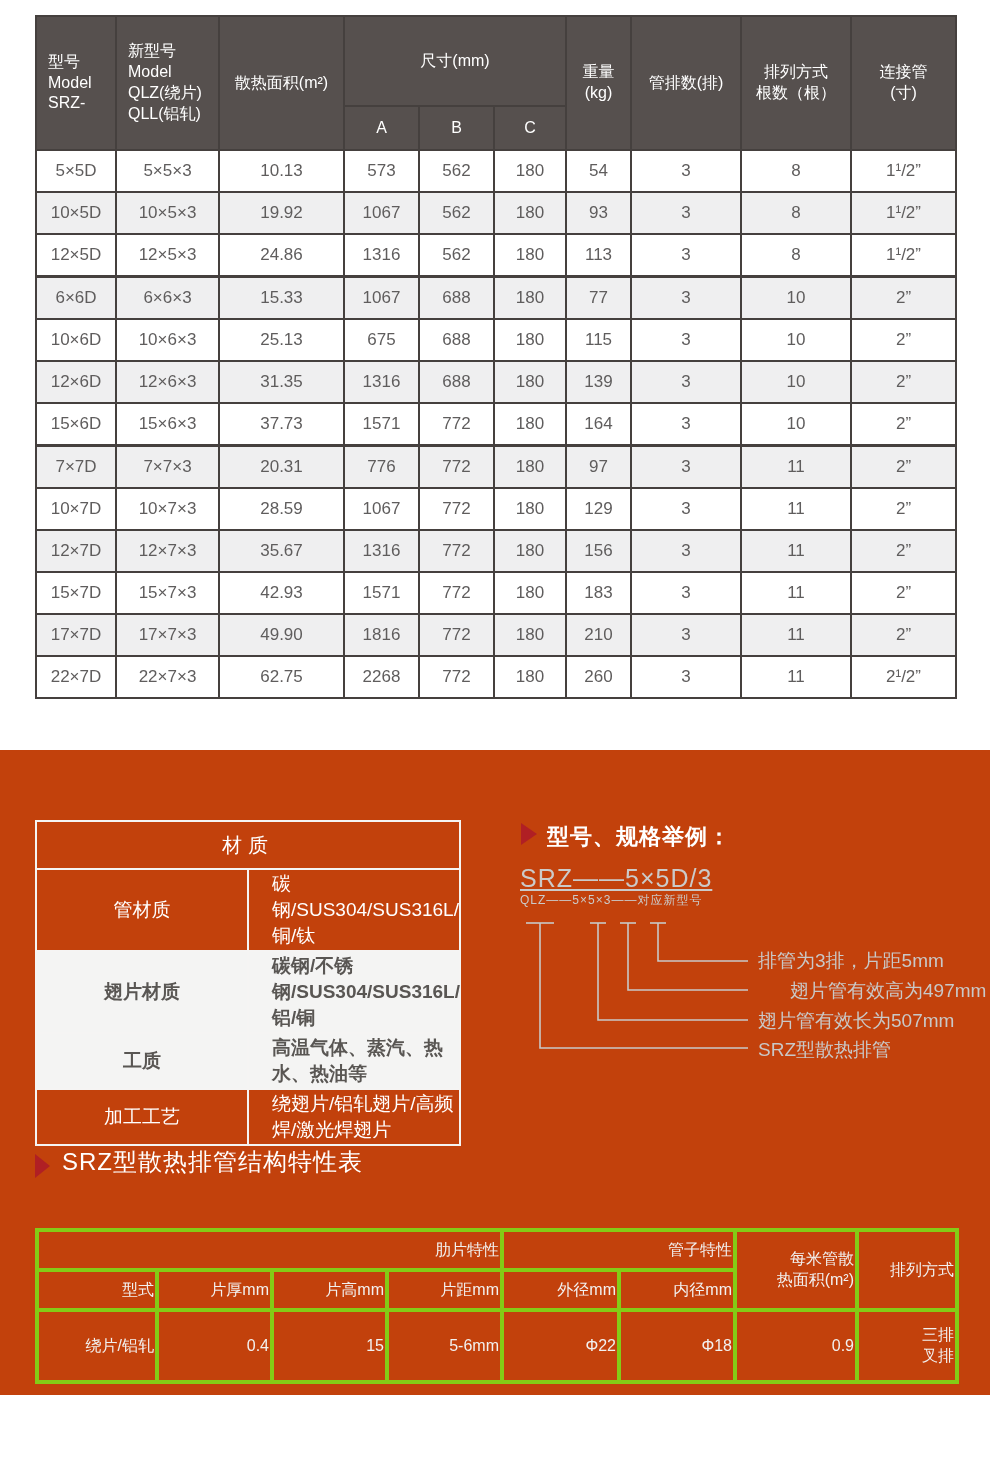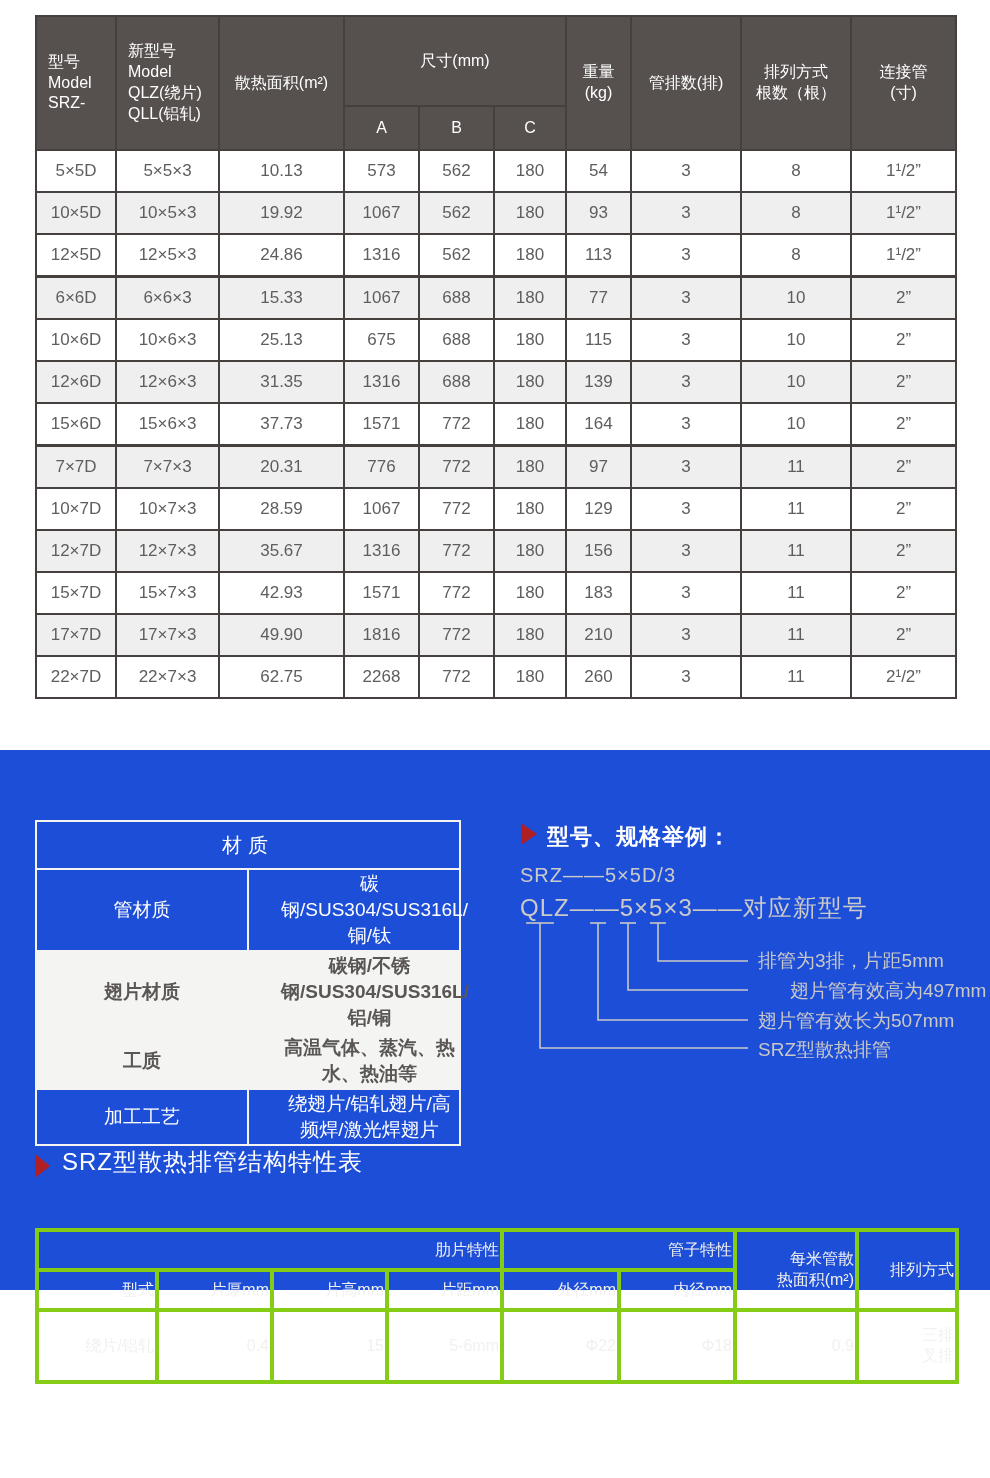--- a/index.html
+++ b/index.html
@@ -12,38 +12,38 @@
   #spec-table thead th{background:#56504e;color:#ffffff;font-weight:normal;font-size:16px;line-height:1.3;}
   #spec-table thead tr.h1 th{height:86px;}
   #spec-table thead tr.h2 th{height:40px;}
   #spec-table th.left{text-align:left;padding-left:11px;}
   #spec-table tbody td{height:38px;text-align:center;color:#5f5d5d;font-size:17px;background:#ffffff;}
   #spec-table tbody tr:nth-child(even) td{background:#efeff0;}
   #spec-table tbody tr.group-start td{border-top-width:3px;}
   .preline{white-space:pre-line;}
 
   
-  #dark-band{position:absolute;left:0;top:750px;width:990px;height:540px;background:#1d4ed8;}
+  #dark-band{position:absolute;left:0;top:750px;width:990px;height:645px;background:#c2410c;}
 
   
   #materials-table{position:absolute;left:35px;top:70px;width:426px;border-collapse:collapse;table-layout:fixed;}
   #materials-table td,#materials-table th{border:2px solid #f5f4f3;font-weight:normal;}
   #materials-table th.mat-title{height:44px;color:#ffffff;font-size:20px;letter-spacing:6px;text-align:center;background:transparent;}
   #materials-table tr.mat-row td{height:45px;font-size:19px;}
   #materials-table tr.mat-row td.lbl{width:104px;text-align:center;}
-  #materials-table tr.mat-row td.val{text-align:center;padding-left:32px;}
+  #materials-table tr.mat-row td.val{text-align:left;padding-left:23px;}
   #materials-table tr.mat-dark td{background:transparent;color:#ffffff;}
   #materials-table tr.mat-light td{background:#f4f4f3;color:#595653;font-weight:bold;}
 
   
   .red-tri{position:absolute;width:0;height:0;border-style:solid;border-color:transparent;}
   #example-tri{left:521px;top:73px;border-width:11px 0 11px 16px;border-left-color:#b01f24;}
   #example-title{position:absolute;left:547px;top:72px;color:#ffffff;font-size:22px;font-weight:bold;letter-spacing:1px;}
-  #example-line1{position:absolute;left:520px;top:114px;color:#cbcac9;font-size:20px;letter-spacing:1px;}
-  #example-line2{position:absolute;left:520px;top:142px;color:#cbcac9;font-size:24px;letter-spacing:1px;}
+  #example-line1{position:absolute;left:520px;top:114px;color:#cbcac9;font-size:25px;letter-spacing:1px;text-decoration:underline;}
+  #example-line2{position:absolute;left:520px;top:142px;color:#cbcac9;font-size:12px;letter-spacing:1px;}
   .anno{position:absolute;left:758px;color:#c9c8c7;font-size:19px;white-space:nowrap;}
   #anno-0{top:198px;}
   #anno-1{top:228px;margin-left:32px;}
   #anno-2{top:258px;}
   #anno-3{top:287px;}
   #diagram-lines{position:absolute;left:0;top:0;}
 
   
   #structure-tri{left:35px;top:404px;border-width:12px 0 12px 15px;border-left-color:#b01f24;}
   #structure-title{position:absolute;left:62px;top:396px;color:#ffffff;font-size:24px;letter-spacing:1px;}

